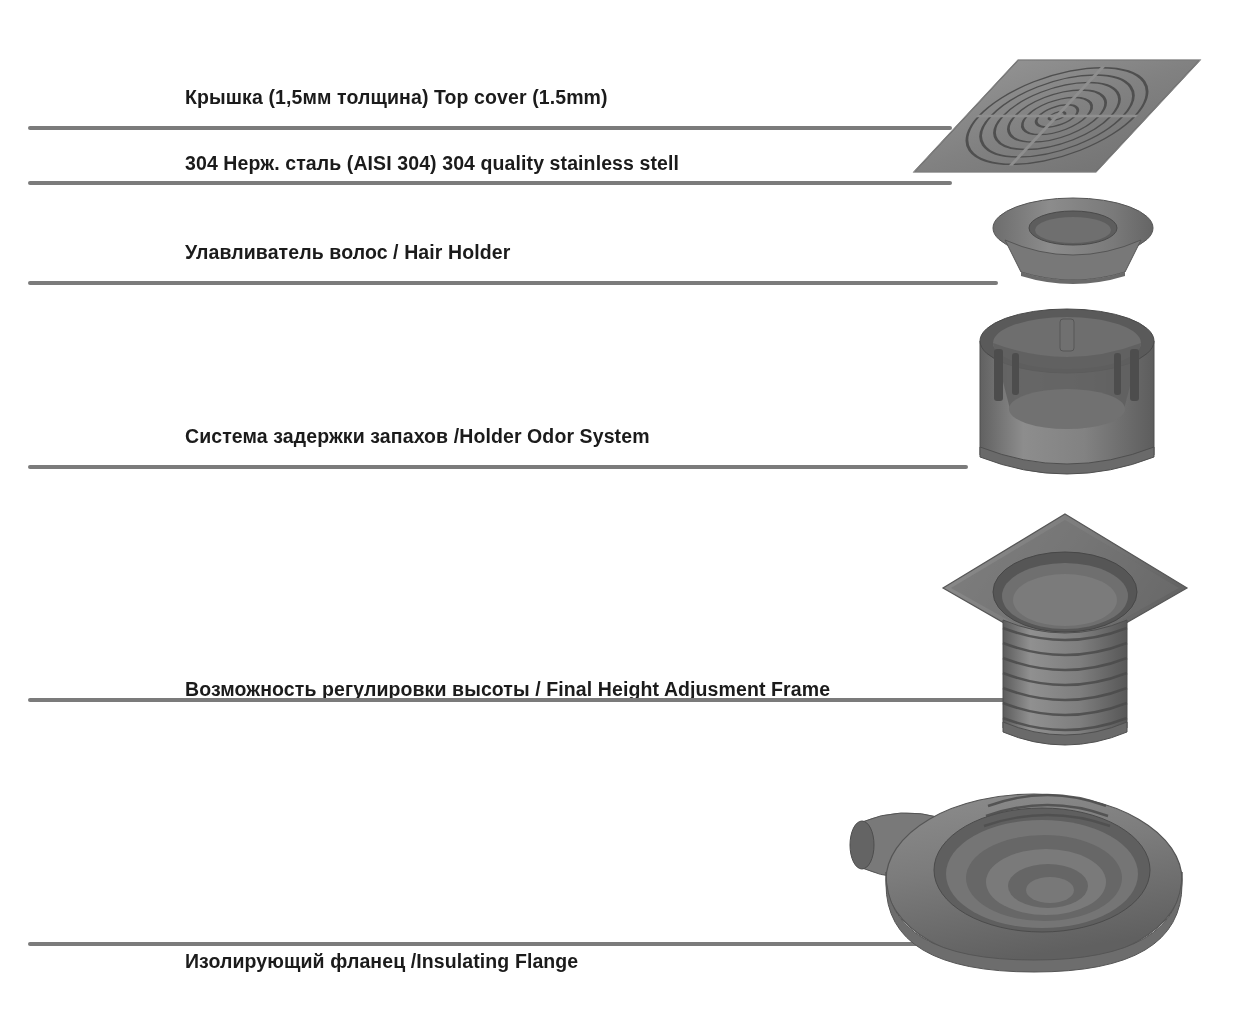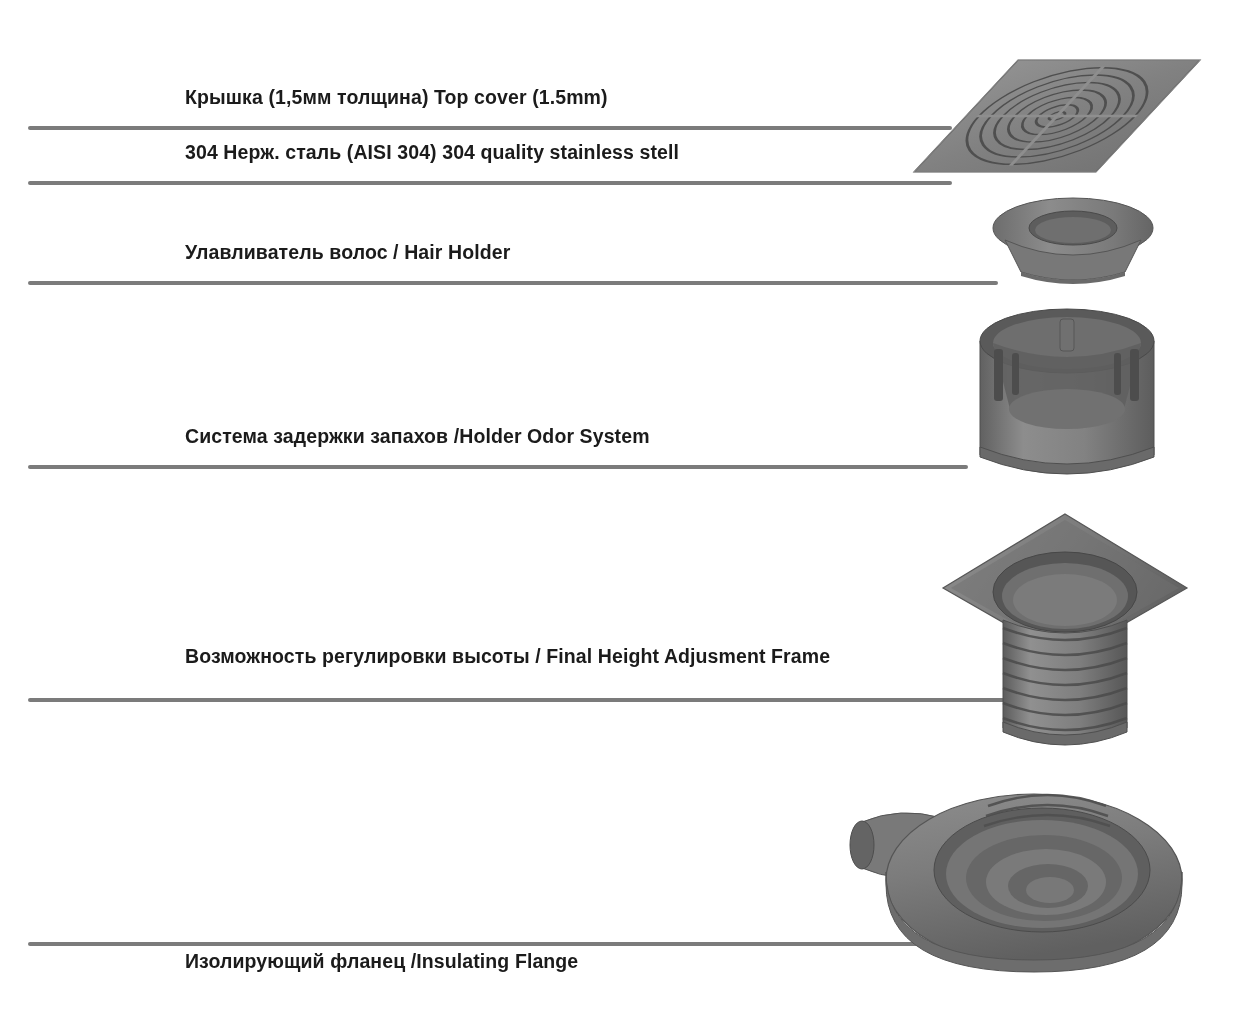--- a/index.html
+++ b/index.html
@@ -51,36 +51,36 @@
 <body>
 
 <div id="diagram">
 
   <div class="callout">
     <div class="callout-label" style="top:86px;">Крышка  (1,5мм толщина) Top cover (1.5mm)</div>
     <div class="callout-rule" style="top:126px; width:924px;"></div>
   </div>
 
   <div class="callout">
-    <div class="callout-label" style="top:141px;">304 Нерж. сталь (AISI 304) 304 quality stainless stell</div>
+    <div class="callout-label" style="top:152px;">304 Нерж. сталь (AISI 304) 304 quality stainless stell</div>
     <div class="callout-rule" style="top:181px; width:924px;"></div>
   </div>
 
   <div class="callout">
     <div class="callout-label" style="top:241px;text-align:center;">Улавливатель волос / Hair Holder</div>
     <div class="callout-rule" style="top:281px; width:970px;"></div>
   </div>
 
   <div class="callout">
     <div class="callout-label" style="top:425px;">Система задержки запахов /Holder Odor System</div>
     <div class="callout-rule" style="top:465px; width:940px;"></div>
   </div>
 
   <div class="callout">
-    <div class="callout-label" style="top:645px;">Возможность регулировки высоты / Final Height Adjusment Frame</div>
+    <div class="callout-label" style="top:678px;">Возможность регулировки высоты / Final Height Adjusment Frame</div>
     <div class="callout-rule" style="top:698px; width:980px;"></div>
   </div>
 
   <div class="callout">
     <div class="callout-label" style="top:950px;">Изолирующий фланец /Insulating Flange</div>
     <div class="callout-rule" style="top:942px; width:900px;"></div>
   </div>
 
   <div class="part" style="left:900px; top:50px;">
     <svg width="320" height="140" viewBox="0 0 320 140">

